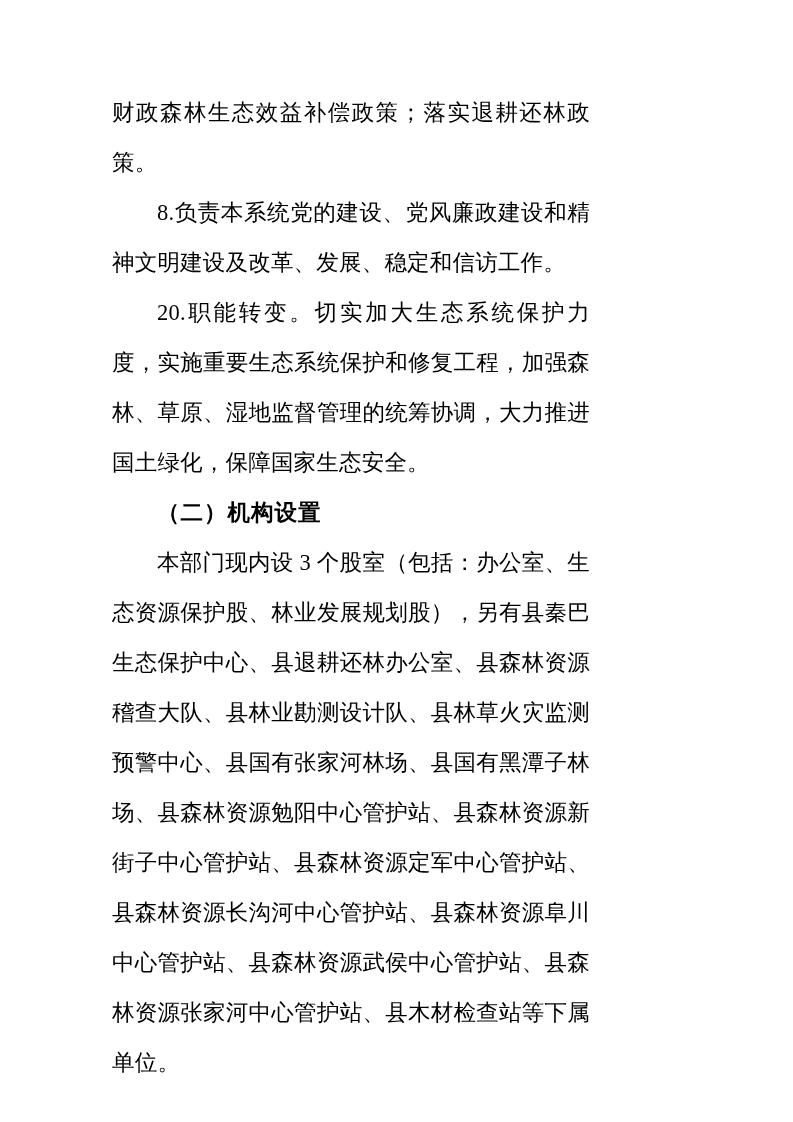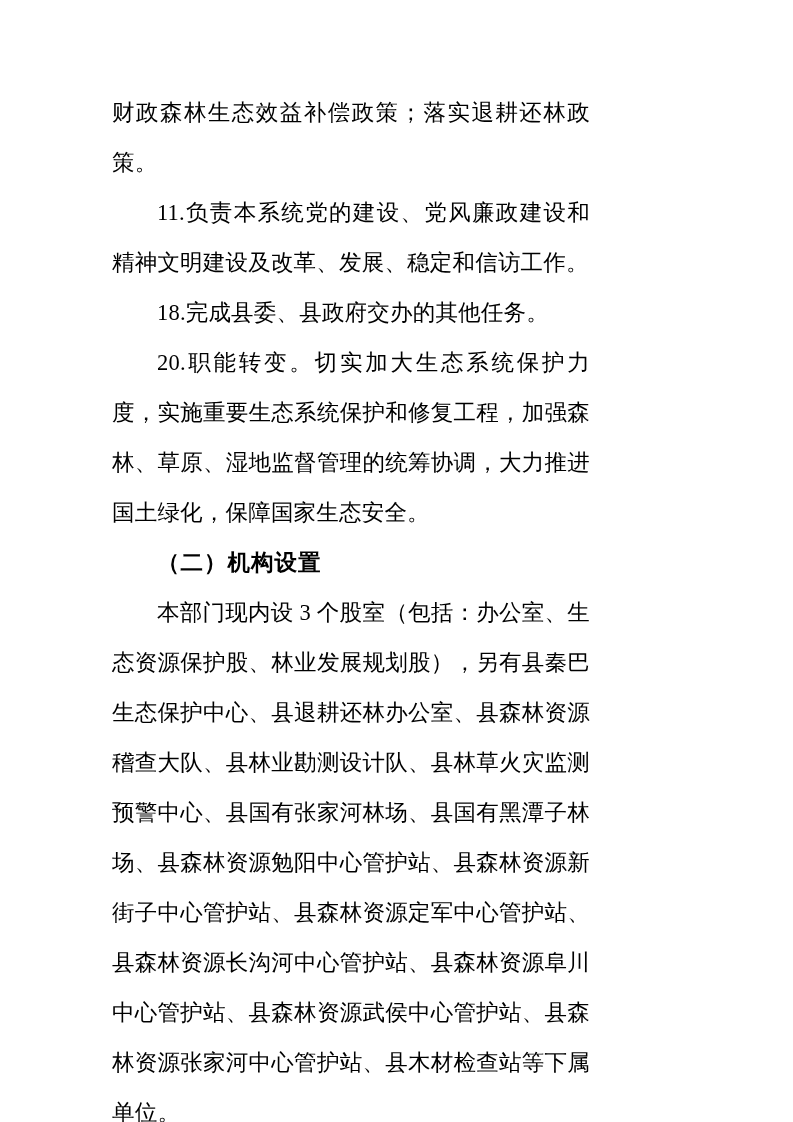--- a/index.html
+++ b/index.html
@@ -48,23 +48,22 @@
 </head>
 <body>
 
 <div class="page">
   <div class="doc-body">
 
     <p class="para">财政森林生态效益补偿政策；落实退耕还林政策。</p>
 
 
 
-    <p class="para indent">11.负责本系统党的建设、党风廉政建设和精神文明建设及改革、发展、稳定和信访工作。</p>
+    <p class="para indent">8.负责本系统党的建设、党风廉政建设和精神文明建设及改革、发展、稳定和信访工作。</p>
 
-    <p class="para indent">18.完成县委、县政府交办的其他任务。</p>
 
     <p class="para indent">20.职能转变。切实加大生态系统保护力度，实施重要生态系统保护和修复工程，加强森林、草原、湿地监督管理的统筹协调，大力推进国土绿化，保障国家生态安全。</p>
 
     <p class="heading">（二）机构设置</p>
 
     <p class="para indent">本部门现内设 3 个股室（包括：办公室、生态资源保护股、林业发展规划股），另有县秦巴生态保护中心、县退耕还林办公室、县森林资源稽查大队、县林业勘测设计队、县林草火灾监测预警中心、县国有张家河林场、县国有黑潭子林场、县森林资源勉阳中心管护站、县森林资源新街子中心管护站、县森林资源定军中心管护站、县森林资源长沟河中心管护站、县森林资源阜川中心管护站、县森林资源武侯中心管护站、县森林资源张家河中心管护站、县木材检查站等下属单位。</p>
 
   </div>
 </div>
 

